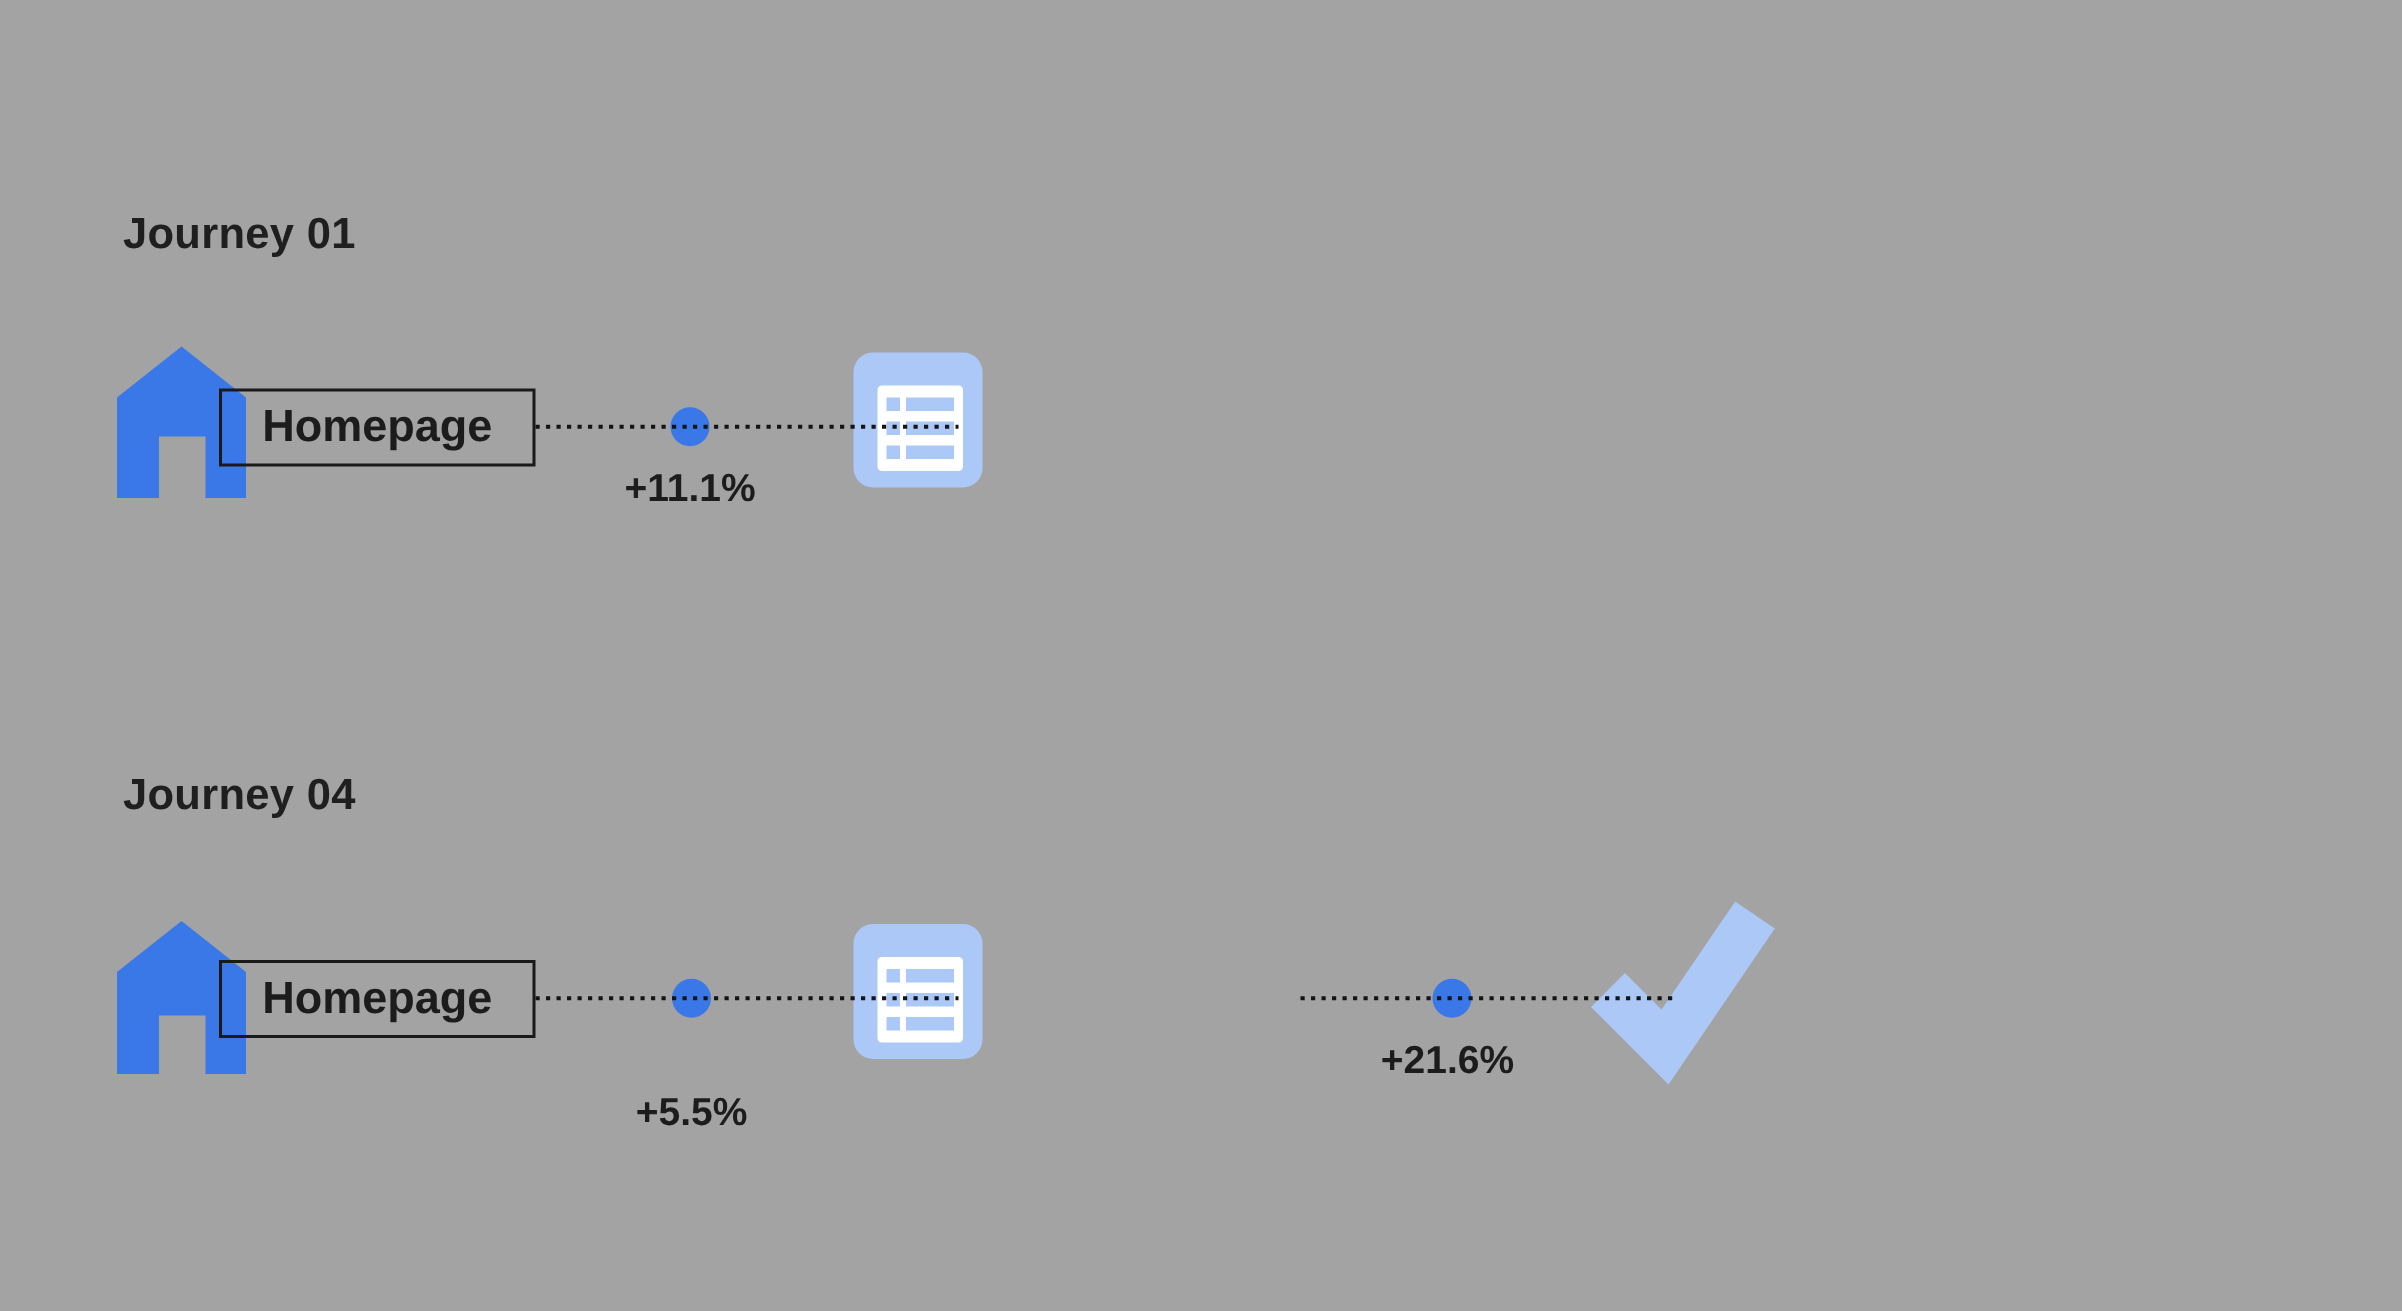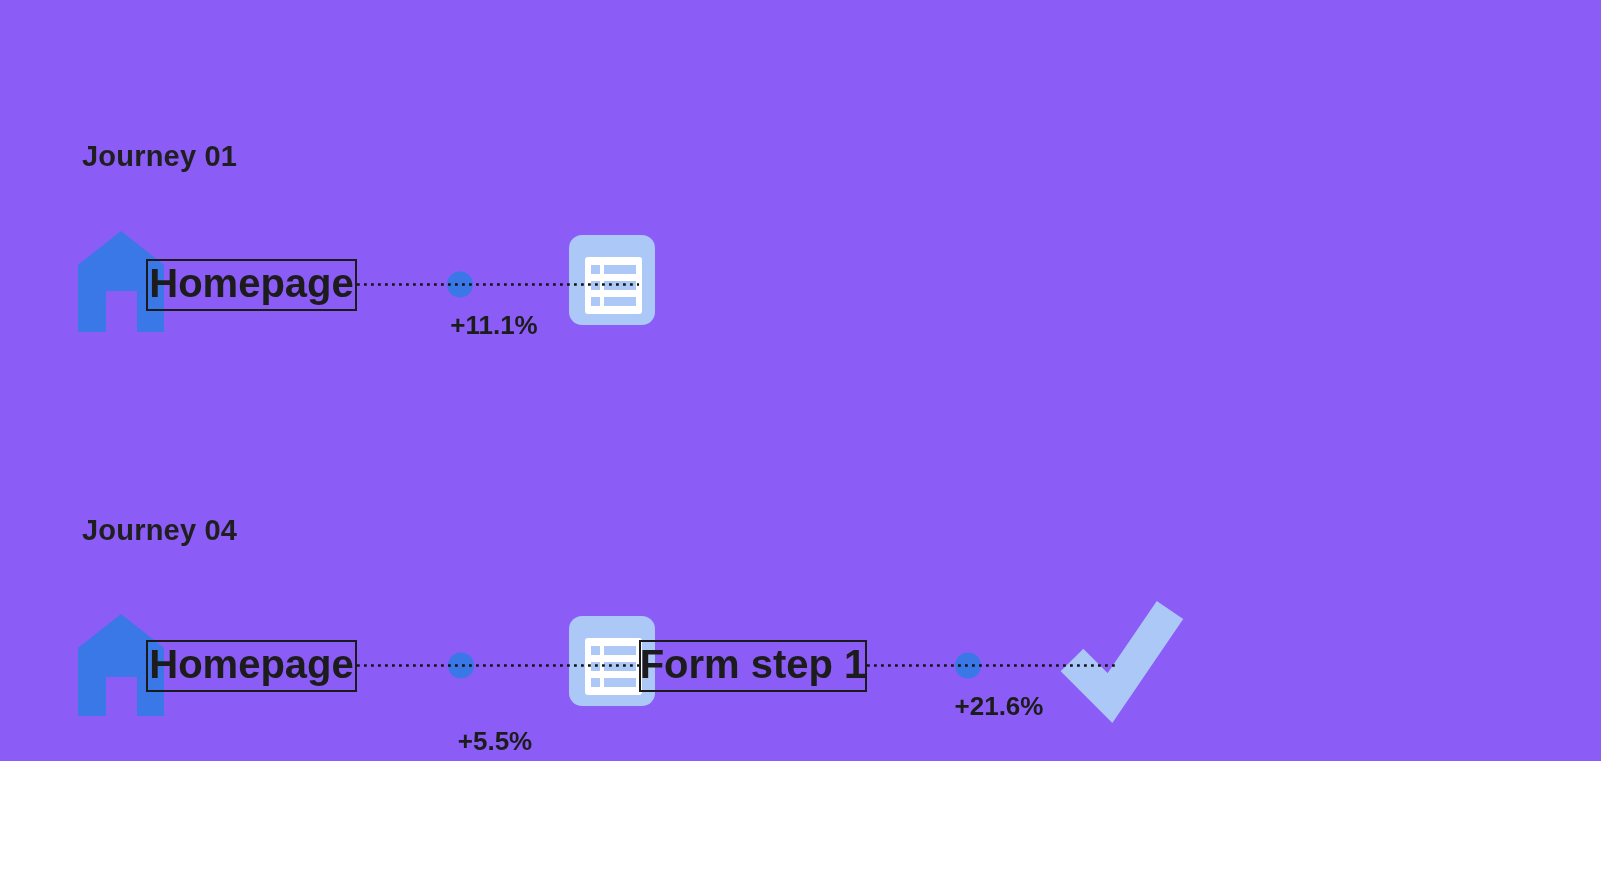--- a/index.html
+++ b/index.html
@@ -4,22 +4,22 @@
 <style>
   html, body {
     margin: 0;
     padding: 0;
     background: #ffffff;
     font-family: "Liberation Sans", sans-serif;
   }
   .canvas {
     position: relative;
     width: 1601px;
-    height: 761px;
-    background: #8b5cf6;
+    height: 874px;
+    background: #a3a3a3;
     overflow: hidden;
   }
   .layer {
     position: absolute;
     left: 0;
     top: 0;
     width: 1601px;
     height: 874px;
   }
   .journey-title {
@@ -32,40 +32,40 @@
   }
   .journey-title.j1 { left: 82px; top: 140px; }
   .journey-title.j2 { left: 82px; top: 514px; }
 
   .node-box {
     position: absolute;
     box-sizing: border-box;
     border: 2.5px solid #1a1a1a;
     background: transparent;
     display: flex;
+    align-items: center;
     justify-content: center;
-    font-size: 40px;
+    font-size: 30px;
     font-weight: 700;
     color: #1c1c1c;
     white-space: nowrap;
   }
   .box-j1-homepage   { left: 146px;  top: 259px; width: 211px; height: 52px; }
   .box-j1-info       { left: 639px;  top: 259px; width: 312px; height: 53px; }
   .box-j2-homepage   { left: 146px;  top: 640px; width: 211px; height: 52px; }
   .box-j2-formstep   { left: 639px;  top: 640px; width: 228px; height: 52px; }
   .box-j2-formsubmit { left: 1118px; top: 639px; width: 312px; height: 51px; }
 
   .percent-label {
     position: absolute;
     transform: translateX(-50%);
     font-size: 26px;
     font-weight: 700;
     color: #1c1c1c;
     white-space: nowrap;
-    margin-left: 34px;
   }
   .pct-j1  { left: 460px; top: 310px; }
   .pct-j2a { left: 461px; top: 726px; }
   .pct-j2b { left: 965px; top: 691px; }
 </style>
 </head>
 <body>
 
 <div class="canvas">
 
@@ -124,20 +124,17 @@
 
 
   <h2 class="journey-title j2">Journey 04</h2>
 
   <div class="node-box box-j2-homepage">
     <span>Homepage</span>
   </div>
 
   <div class="percent-label pct-j2a">+5.5%</div>
 
-  <div class="node-box box-j2-formstep">
-    <span>Form step 1</span>
-  </div>
 
   <div class="percent-label pct-j2b">+21.6%</div>
 
 
 </div>
 
 </body></html>

